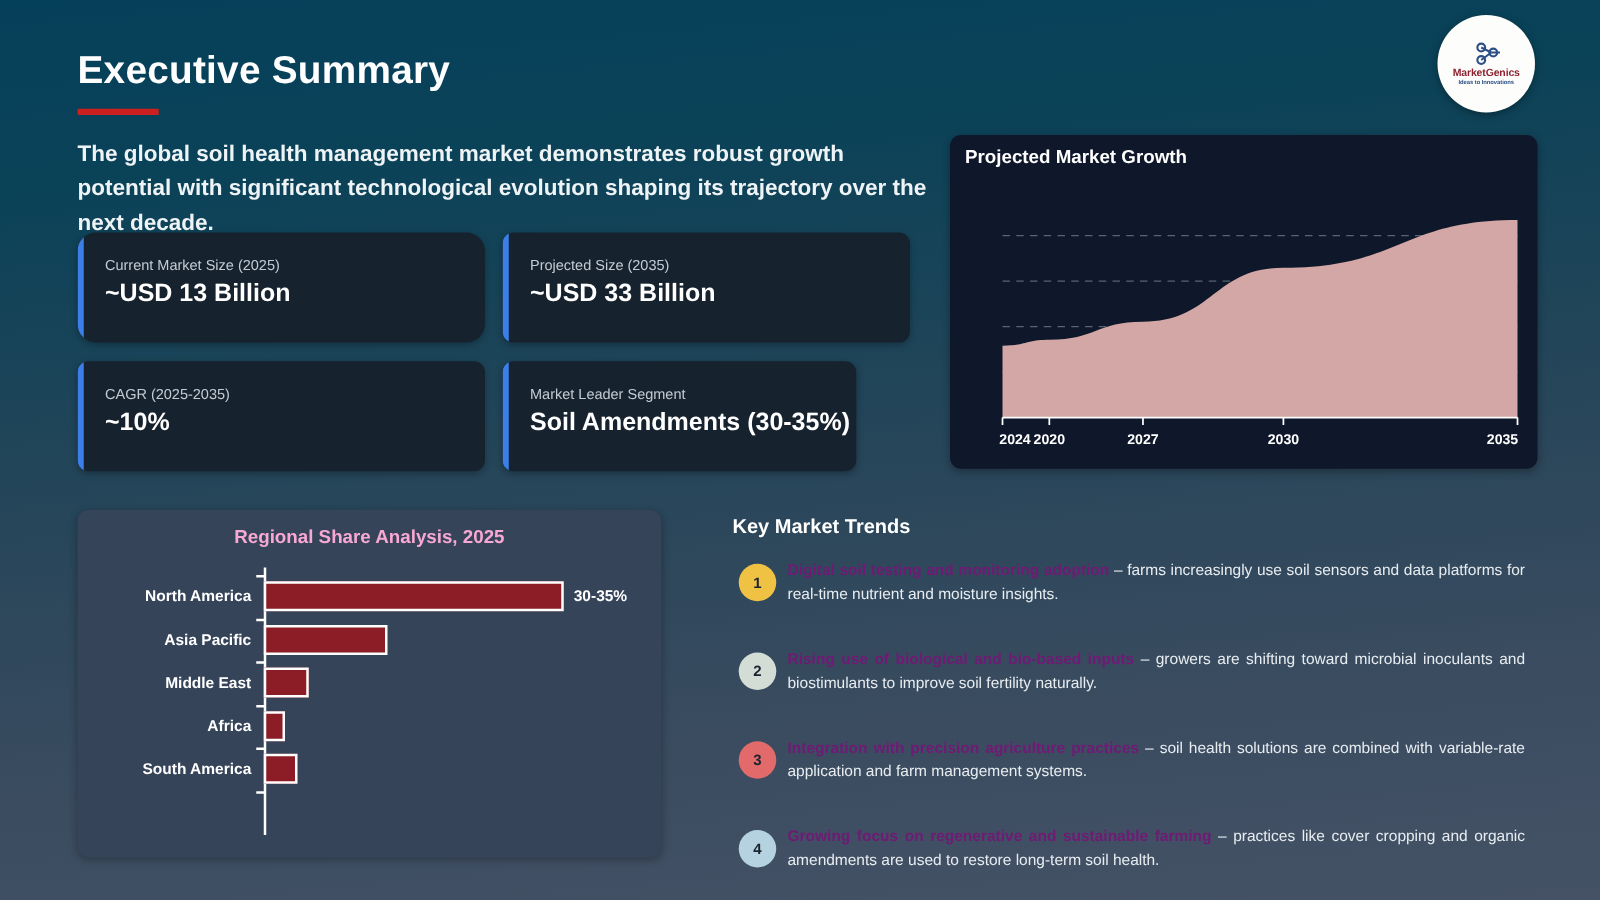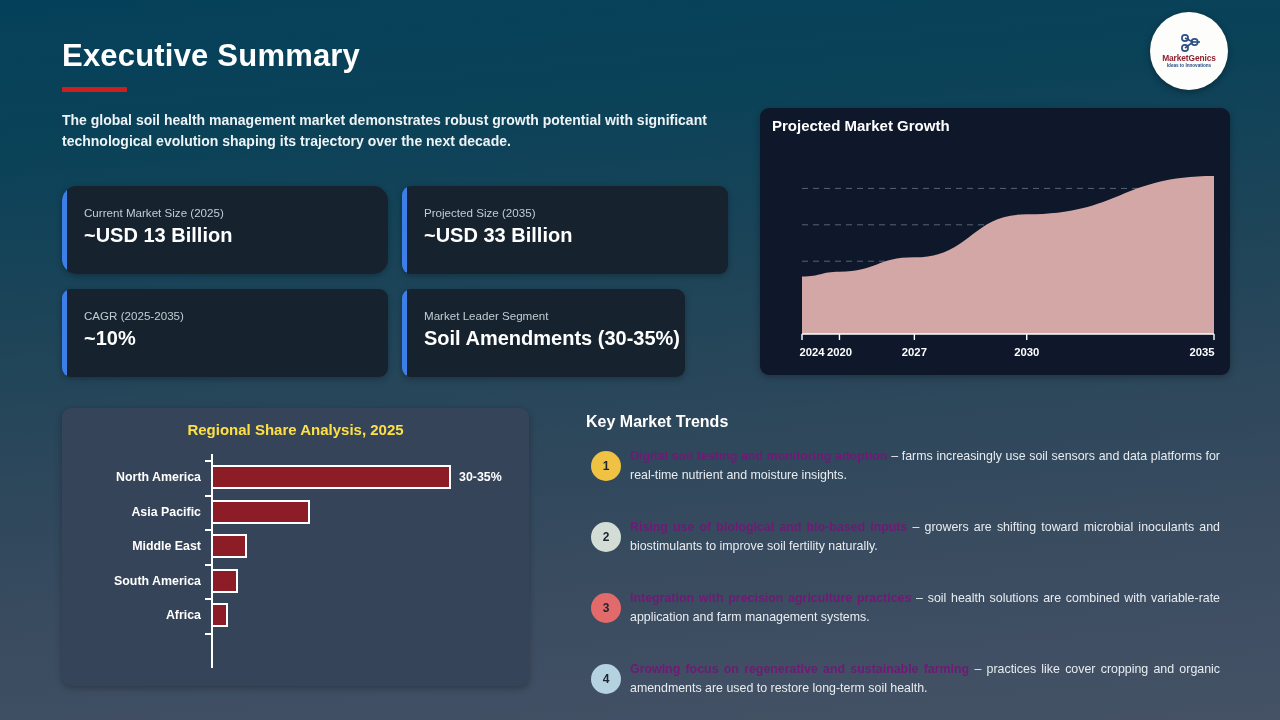--- a/index.html
+++ b/index.html
@@ -16,21 +16,21 @@
   .page-title{
     position:absolute;left:62px;top:38px;
     font-size:31px;font-weight:bold;letter-spacing:.2px;color:#ffffff;
   }
   .title-rule{
     position:absolute;left:62px;top:87px;width:65px;height:5px;
     background:#cc1f1f;border-radius:1px;
   }
   .subtitle{
     position:absolute;left:62px;top:110px;width:690px;
-    font-size:14px;font-weight:bold;line-height:1.52;color:#eef3f6;
+    font-size:18px;font-weight:bold;line-height:1.52;color:#eef3f6;
   }
 
   
   .logo{
     position:absolute;right:52px;top:12px;width:78px;height:78px;border-radius:50%;
     background:#fdfdfb;display:flex;flex-direction:column;
     align-items:center;justify-content:center;
     box-shadow:0 2px 7px rgba(0,0,0,.35);
   }
   .logo svg{display:block;margin-bottom:1px;}
@@ -77,21 +77,21 @@
     transform:translateX(-50%);white-space:nowrap;
   }
 
   
   .bar-panel{
     position:absolute;left:62px;top:408px;width:467px;height:278px;
     background:#354459;border-radius:9px;box-shadow:0 2px 7px rgba(0,0,0,.28);
   }
   .bar-title{
     position:absolute;top:13px;left:0;right:0;text-align:center;
-    font-size:15px;font-weight:bold;color:#fde047;
+    font-size:15px;font-weight:bold;color:#f9a8d4;
   }
   .bar-rows{position:absolute;left:0;top:52px;width:467px;}
   .bar-row{position:relative;height:34.5px;display:flex;align-items:center;justify-content:flex-end;}
   .bar-cat{
     width:149px;text-align:right;padding-right:10px;box-sizing:border-box;
     font-size:12.4px;font-weight:bold;color:#ffffff;white-space:nowrap;
   }
   .bar-track{position:relative;flex:1;height:100%;display:flex;align-items:center;}
   .bar-fill{
     height:20px;background:#8c1c26;border:2px solid #ffffff;box-sizing:content-box;
@@ -202,29 +202,29 @@
             <div class="bar-fill" style="width: 95px; background: rgb(140, 28, 38); border-color: rgb(255, 255, 255);"></div>
           </div>
         </div>
         <div class="bar-row">
           <div class="bar-cat">Middle East</div>
           <div class="bar-track">
             <div class="bar-fill" style="width: 32px; background: rgb(140, 28, 38); border-color: rgb(255, 255, 255);"></div>
           </div>
         </div>
         <div class="bar-row">
+          <div class="bar-cat">Africa</div>
+          <div class="bar-track">
+            <div class="bar-fill" style="width: 13px; background: rgb(140, 28, 38); border-color: rgb(255, 255, 255);"></div>
+          </div>
+        </div>
+        <div class="bar-row">
           <div class="bar-cat">South America</div>
           <div class="bar-track">
             <div class="bar-fill" style="width: 23px; background: rgb(140, 28, 38); border-color: rgb(255, 255, 255);"></div>
-          </div>
-        </div>
-        <div class="bar-row">
-          <div class="bar-cat">Africa</div>
-          <div class="bar-track">
-            <div class="bar-fill" style="width: 13px; background: rgb(140, 28, 38); border-color: rgb(255, 255, 255);"></div>
           </div>
         </div>
       </div>
   <div class="bar-tick" style="top: 52px;"></div>
       <div class="bar-tick" style="top: 86.5px;"></div>
       <div class="bar-tick" style="top: 121px;"></div>
       <div class="bar-tick" style="top: 155.5px;"></div>
       <div class="bar-tick" style="top: 190px;"></div>
       <div class="bar-tick" style="top: 224.5px;"></div>
     </div>

